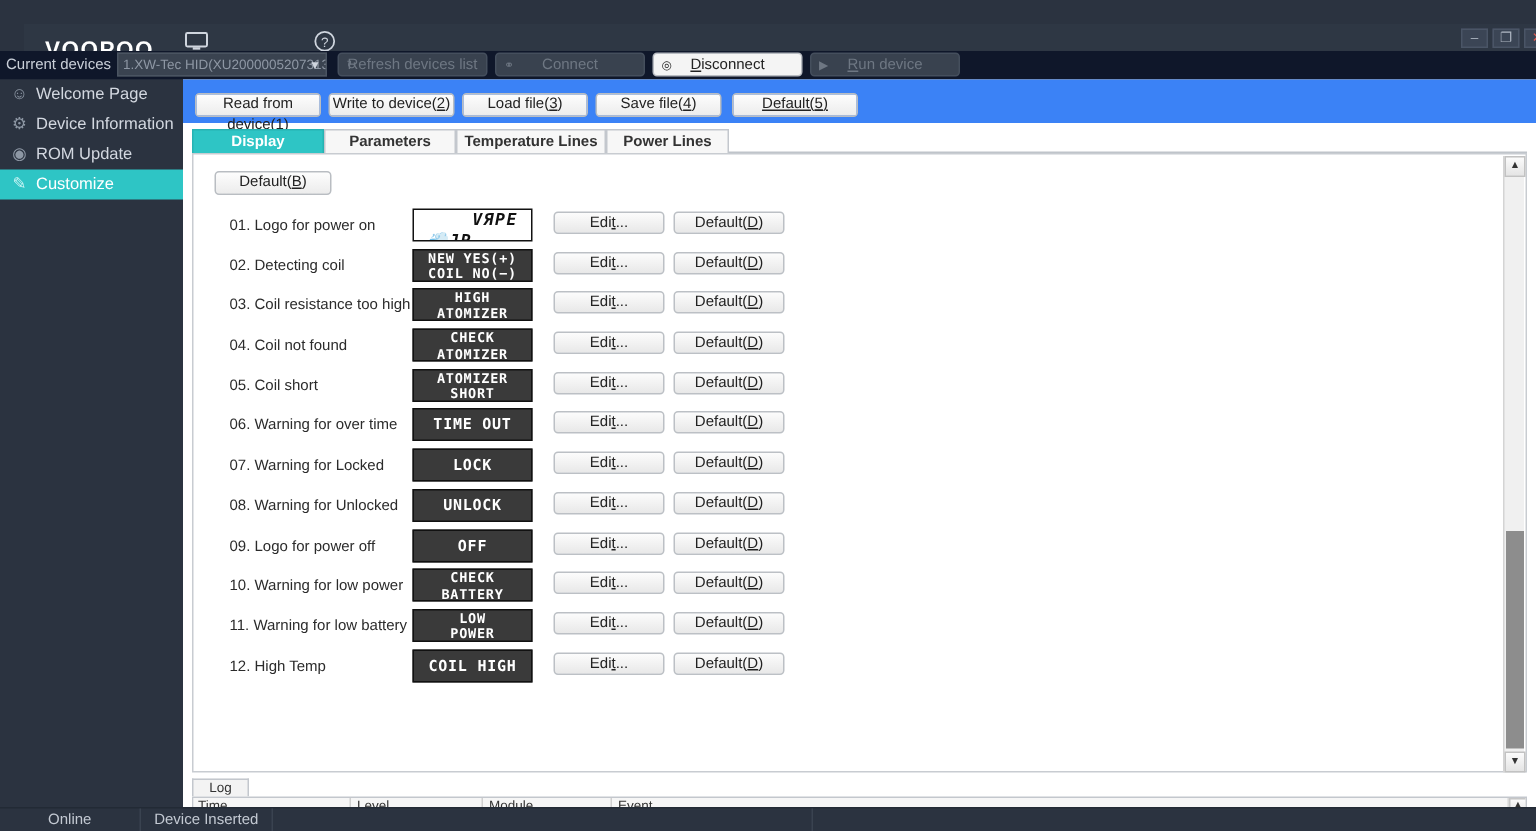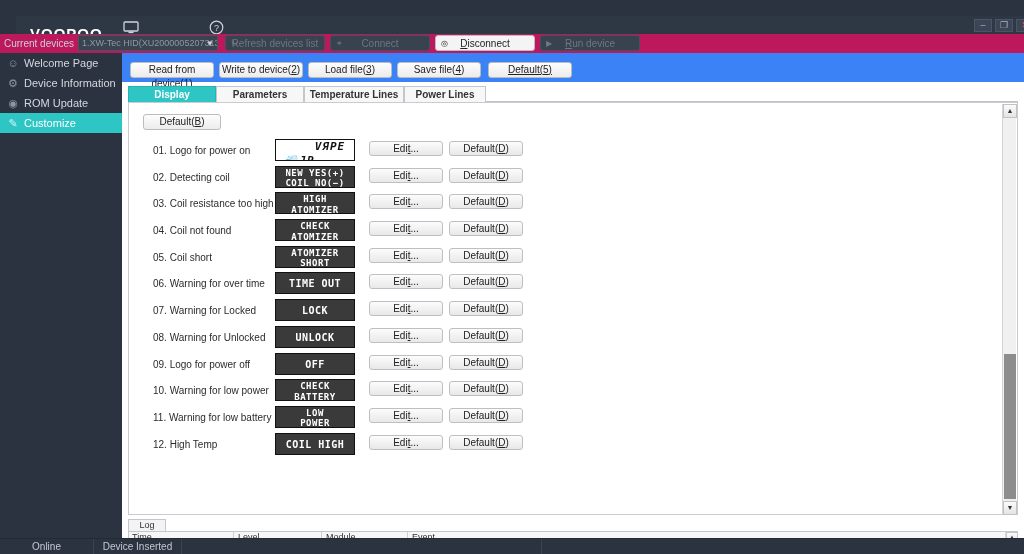--- a/index.html
+++ b/index.html
@@ -44,21 +44,21 @@
     color:#aeb6c2; font-size:9px; line-height:11px; text-align:center;
     cursor:pointer;
   }
   #win-min { right:48px; }
   #win-max { right:27px; }
   #win-close { right:6px; background:#3b4555; color:#e05a4f; }
 
   
   #devicebar {
     position:absolute; left:0; top:34px; width:1024px; height:19px;
-    background:#be185d;
+    background:#0f172a;
   }
   #devlabel {
     position:absolute; left:4px; top:4px; font-size:10px; color:#c9cfd8;
   }
   #devselect {
     position:absolute; left:78px; top:1px; width:140px; height:16px;
     background:#3a4350; border:1px solid #4a5461;
     color:#8e97a4; font-size:9px; padding-left:3px; line-height:15px;
     overflow:hidden; white-space:nowrap;
   }

